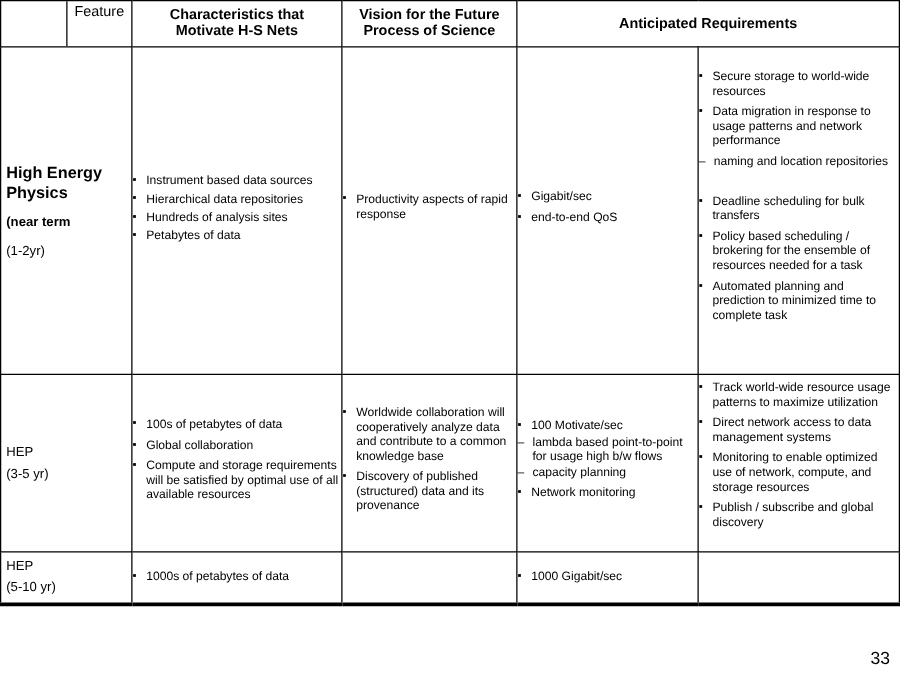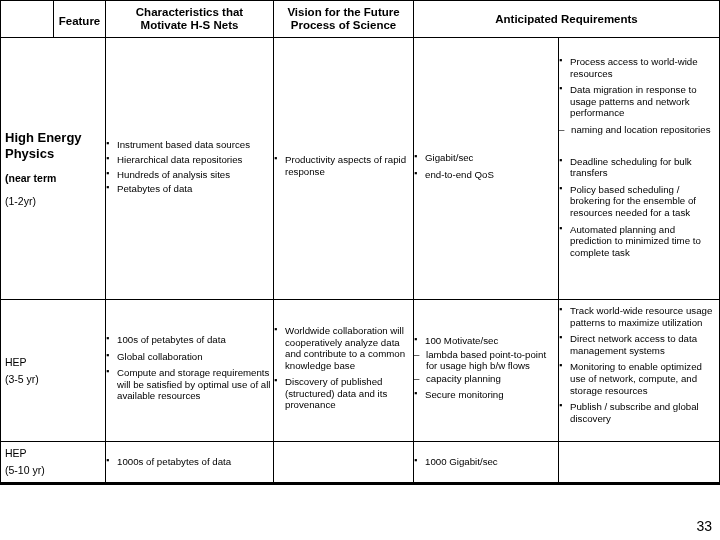--- a/index.html
+++ b/index.html
@@ -53,26 +53,26 @@
   .corner-wrap {
     display: flex;
     height: 36px;
   }
   .corner-blank {
     width: 50%;
   }
   .corner-feat {
     width: 50%;
     border-left: 1px solid #000;
-    font-weight: bold;
+    font-weight: normal;
     font-size: 11.5px;
     display: flex;
     align-items: flex-start;
     justify-content: center;
-    padding-top: 14px;
+    padding-top: 3px;
     box-sizing: border-box;
   }
 
   .sub-row td {
     height: 23px;
     text-align: center;
     font-weight: bold;
     font-size: 11.5px;
   }
   .sub-row td.disc-cell {
@@ -227,21 +227,21 @@
 
         <td class="cell">
           <ul class="bl">
             <li>Gigabit/sec</li>
             <li>end-to-end QoS</li>
           </ul>
         </td>
 
         <td class="cell mid-cell" style="vertical-align:top; padding-top:18px;">
           <ul class="bl">
-            <li>Process access to world-wide resources</li>
+            <li>Secure storage to world-wide resources</li>
             <li>Data migration in response to usage patterns and network performance</li>
           </ul>
           <ul class="dash indent-sub">
             <li>naming and location repositories</li>
           </ul>
           <ul class="bl" style="margin-top:20px;">
             <li>Deadline scheduling for bulk transfers</li>
             <li>Policy based scheduling / brokering for the ensemble of resources needed for a task</li>
             <li>Automated planning and prediction to minimized time to complete task</li>
           </ul>
@@ -271,21 +271,21 @@
 
         <td class="cell">
           <ul class="bl">
             <li style="margin-bottom:2px;">100 Motivate/sec</li>
           </ul>
           <ul class="dash indent-sub">
             <li>lambda based point-to-point for usage high b/w flows</li>
             <li>capacity planning</li>
           </ul>
           <ul class="bl" style="margin-top:5px;">
-            <li>Secure monitoring</li>
+            <li>Network monitoring</li>
           </ul>
         </td>
 
         <td class="cell mid-cell" style="vertical-align:top; padding-top:5px;">
           <ul class="bl">
             <li>Track world-wide resource usage patterns to maximize utilization</li>
             <li>Direct network access to data management systems</li>
             <li>Monitoring to enable optimized use of network, compute, and storage resources</li>
             <li>Publish / subscribe and global discovery</li>
           </ul>

